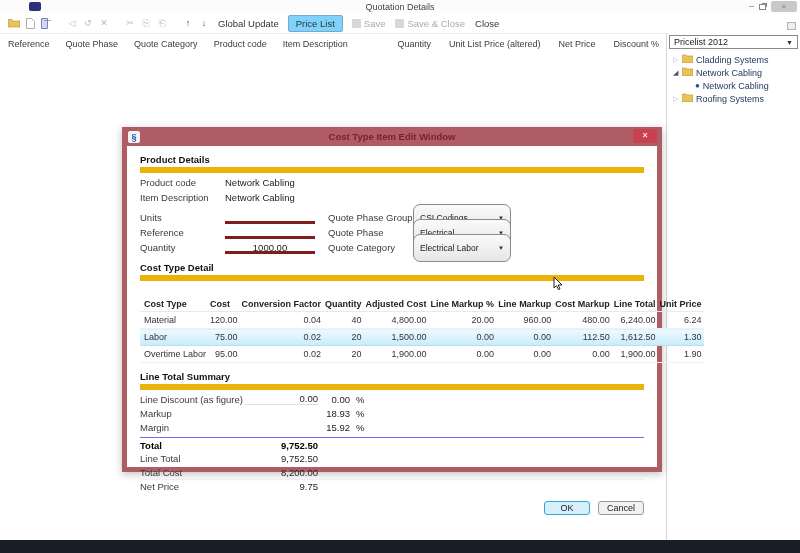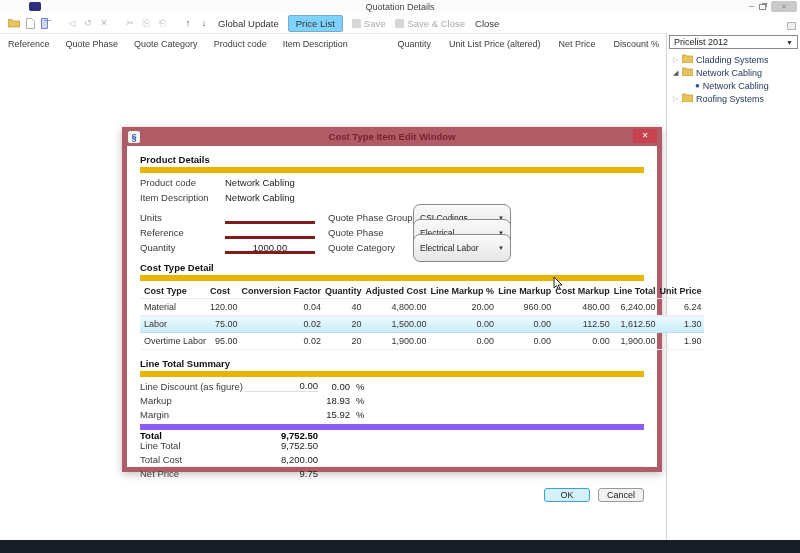--- a/index.html
+++ b/index.html
@@ -60,35 +60,35 @@
   .frow { display: flex; align-items: center; height: 15px; }
   .flabel { width: 85px; flex: none; color: #3a3a3a; }
   .fvalue { color: #222; }
   .finput { width: 90px; border-bottom: 3px solid #7f1d1d; height: 12px; font-size: 9.5px; text-align: center; color: #222; }
   .rgroup { display: flex; align-items: center; margin-left: 13px; }
   .rlabel { width: 85px; flex: none; color: #3a3a3a; }
   .dropdown { width: 98px; height: 28px; border: 1px solid #8a8a8a; border-radius: 7px; background: linear-gradient(#fafafa,#e6e6e6); display: flex; align-items: center; justify-content: space-between; padding: 0 6px; font-size: 8.5px; color: #222; }
   .dropdown .arrow { font-size: 6px; color: #333; }
 
   
-  table.cost { width: 100%; border-collapse: collapse; font-size: 9px; margin-top: 3px; }
+  table.cost { width: 100%; border-collapse: collapse; font-size: 9px; margin-top: 16px; }
   table.cost th { font-weight: bold; color: #222; text-align: left; padding: 2px 2px; border-bottom: 1px solid #e9e9e9; white-space: nowrap; }
   table.cost th:first-child { text-align: left; padding-left: 4px; }
   table.cost td { text-align: right; padding: 3px 2px; color: #333; border-bottom: 1px solid #f1f1f1; white-space: nowrap; }
   table.cost td:first-child { text-align: left; padding-left: 4px; }
   tr.selected td { background: linear-gradient(#eefaff,#c8ebfa); border-top: 1px solid #badff0; border-bottom: 1px solid #badff0; }
 
   
   .srow { display: flex; align-items: center; height: 14px; }
   .slabel { width: 105px; flex: none; color: #3a3a3a; }
   .sval { width: 73px; text-align: right; color: #222; }
   .sval.input { border-bottom: 1px solid #ddd; height: 12px; }
   .spct { width: 32px; text-align: right; color: #222; }
   .sunit { margin-left: 6px; color: #222; }
-  .totline { border-top: 6px solid #8b5cf6; margin-top: 3px; padding-top: 2px; }
+  .totline { border-top: 1px solid #8b5cf6; margin-top: 3px; padding-top: 2px; }
   .bold { font-weight: bold; color: #000; }
 
   .modal-buttons { display: flex; justify-content: flex-end; gap: 8px; padding: 8px 0 0 0; }
   .btn { min-width: 46px; height: 14px; font-size: 9px; text-align: center; line-height: 12px; border-radius: 3px; }
   .btn-ok { background: #d6f0fb; border: 1px solid #39a1dc; color: #222; }
   .btn-cancel { background: #f2f2f2; border: 1px solid #9a9a9a; color: #222; }
 
   .cursor { position: absolute; left: 553px; top: 277px; z-index: 50; }
 </style>
 </head>

